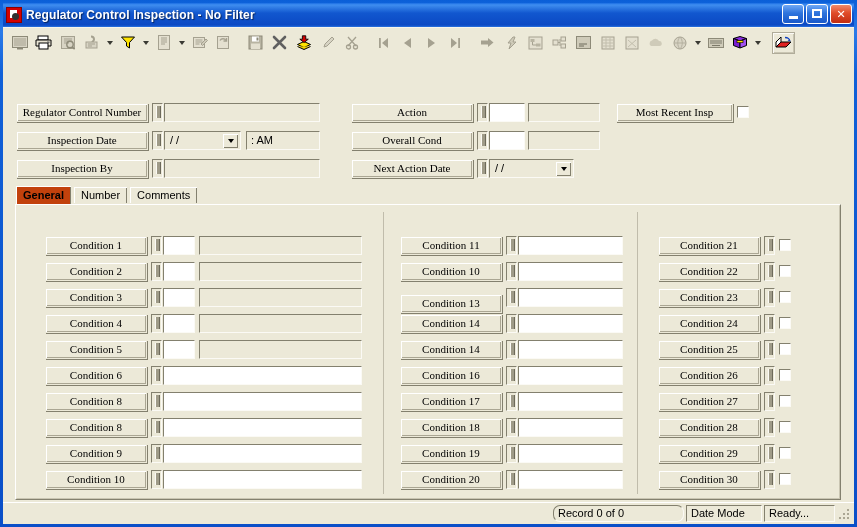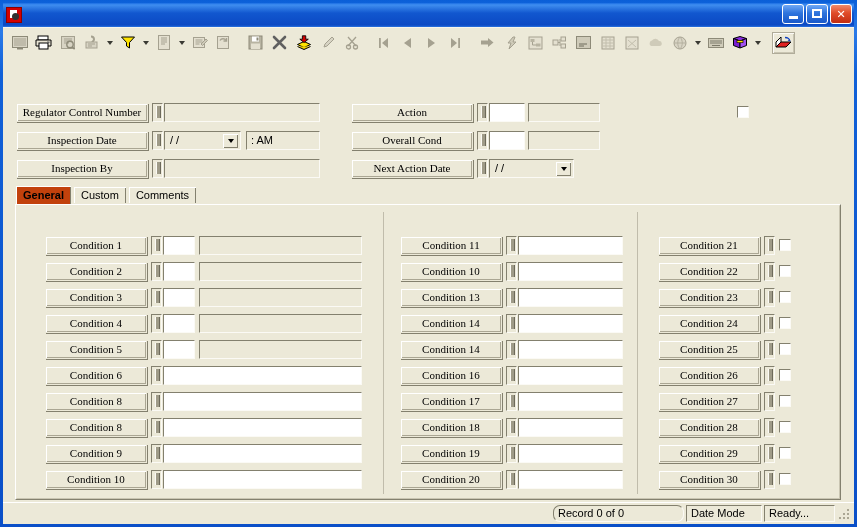--- a/index.html
+++ b/index.html
@@ -179,20 +179,21 @@
   #grip span{position:absolute;background:#aaa693;}
   .gd{width:2px;height:2px;}
 </style>
 </head>
 <body>
 
 <div id="window">
 
   <div id="titlebar">
     <div id="titleicon"></div>
+    <div id="titletext">Regulator Control Inspection - No Filter</div>
     <div id="winbuttons">
       <div class="winbtn">
           <span class="bar"></span>
         </div>
       <div class="winbtn">
           <span class="sq"></span>
         </div>
       <div class="winbtn close">
           <span class="g">✕</span>
         </div>
@@ -450,26 +451,27 @@
 
       <div class="lblbtn" style="left:348px;top:104px;width:122px;">Next Action Date</div>
       <div class="spin" style="left:474px;top:104px;"></div>
       <div class="combo" style="left:486px;top:104px;width:85px;">
         <span>  /  /</span>
         <span class="arrowbox">
             <i></i>
           </span>
       </div>
 
+      <div class="lblbtn" style="left:613px;top:48px;width:117px;">Most Recent Insp</div>
       <div class="chk" style="left:734px;top:51px;"></div>
     </div>
 
     <div id="tabstrip">
       <div class="tab active">General</div>
-      <div class="tab">Custom</div>
+      <div class="tab">Number</div>
       <div class="tab">Comments</div>
     </div>
 
     <div id="tabbody">
       <div class="inner">
 
         <div class="colsep" style="left:366px;top:6px;height:282px;"></div>
         <div class="colsep" style="left:620px;top:6px;height:282px;"></div>
 
         <div class="crow" style="left:28px;top:30px;">
@@ -533,21 +535,21 @@
           <div class="lblbtn" style="left:0;top:0;width:102px;">Condition 11</div>
           <div class="spin" style="left:106px;top:0;"></div>
           <div class="fld white" style="left:118px;top:0;width:105px;"></div>
         </div>
         <div class="crow" style="left:383px;top:56px;">
           <div class="lblbtn" style="left:0;top:0;width:102px;">Condition 10</div>
           <div class="spin" style="left:106px;top:0;"></div>
           <div class="fld white" style="left:118px;top:0;width:105px;"></div>
         </div>
         <div class="crow" style="left:383px;top:82px;">
-          <div class="lblbtn" style="left:0;top:0;width:102px;">Condition 13</div>
+          <div class="lblbtn" style="left:0;top:6px;width:102px;">Condition 13</div>
           <div class="spin" style="left:106px;top:0;"></div>
           <div class="fld white" style="left:118px;top:0;width:105px;"></div>
         </div>
         <div class="crow" style="left:383px;top:108px;">
           <div class="lblbtn" style="left:0;top:0;width:102px;">Condition 14</div>
           <div class="spin" style="left:106px;top:0;"></div>
           <div class="fld white" style="left:118px;top:0;width:105px;"></div>
         </div>
         <div class="crow" style="left:383px;top:134px;">
           <div class="lblbtn" style="left:0;top:0;width:102px;">Condition 14</div>

